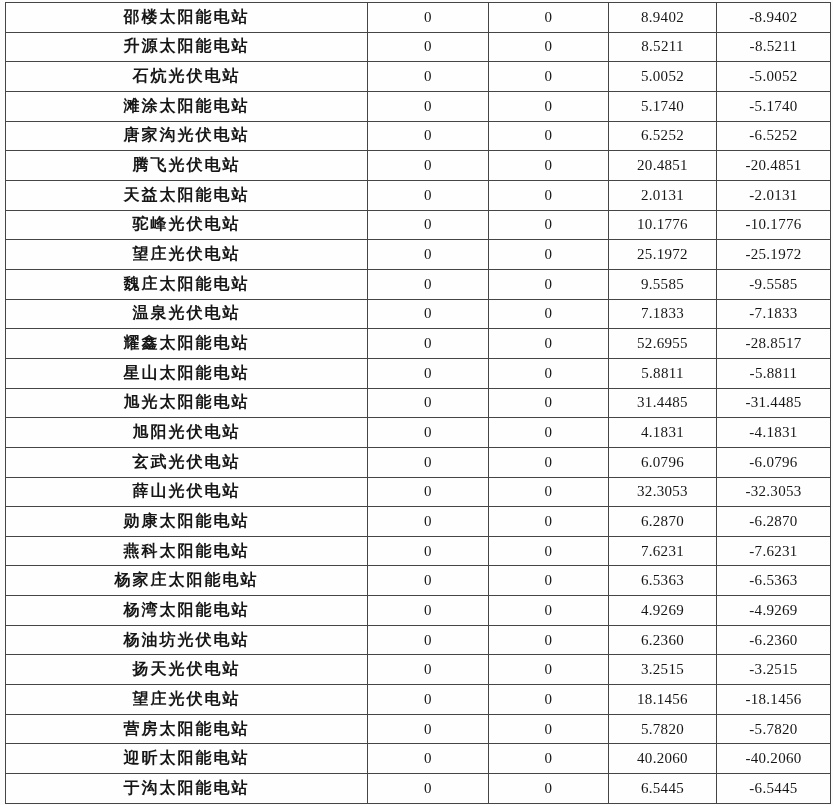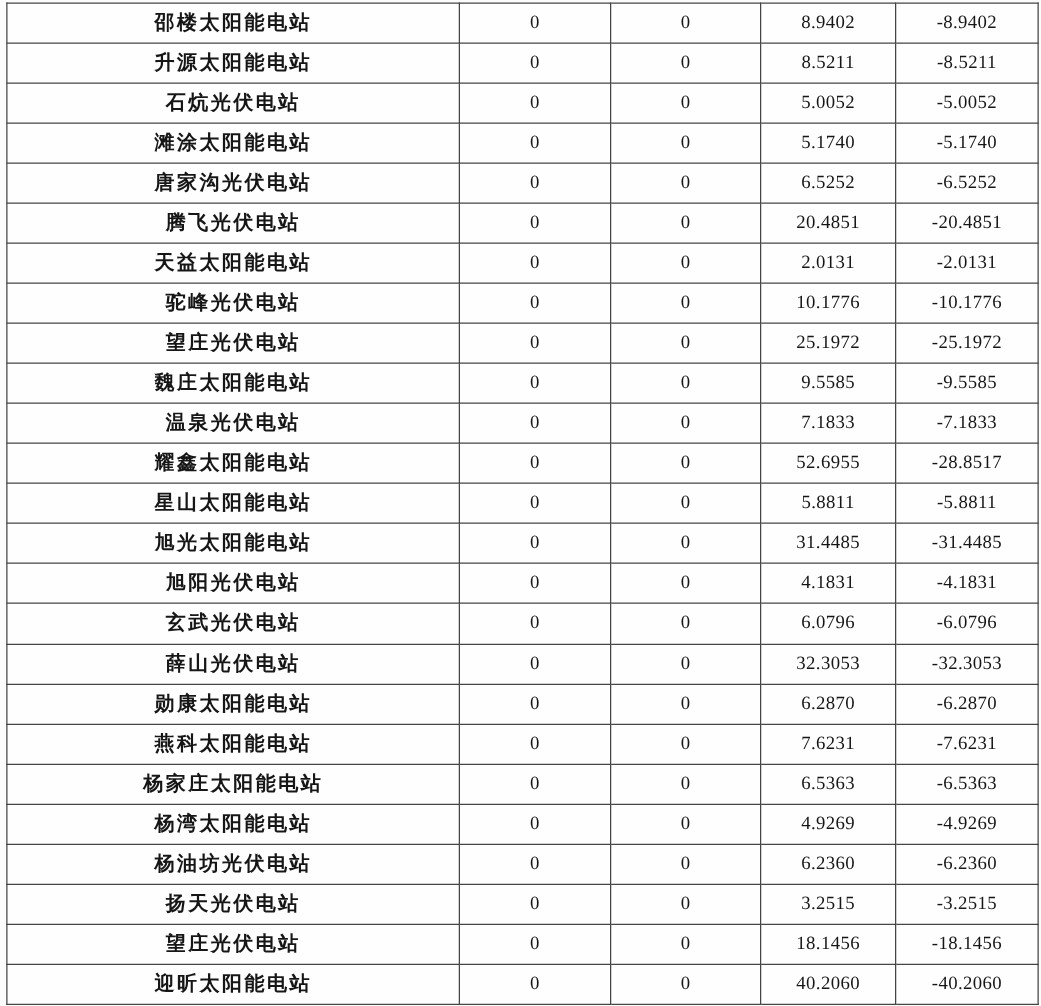--- a/index.html
+++ b/index.html
@@ -223,20 +223,34 @@
         <td class="c4">-3.2515</td>
       </tr>
       <tr>
         <td class="c0">望庄光伏电站</td>
         <td class="c1">0</td>
         <td class="c2">0</td>
         <td class="c3">18.1456</td>
         <td class="c4">-18.1456</td>
       </tr>
       <tr>
+        <td class="c0">营房太阳能电站</td>
+        <td class="c1">0</td>
+        <td class="c2">0</td>
+        <td class="c3">5.7820</td>
+        <td class="c4">-5.7820</td>
+      </tr>
+      <tr>
         <td class="c0">迎昕太阳能电站</td>
         <td class="c1">0</td>
         <td class="c2">0</td>
         <td class="c3">40.2060</td>
         <td class="c4">-40.2060</td>
+      </tr>
+      <tr>
+        <td class="c0">于沟太阳能电站</td>
+        <td class="c1">0</td>
+        <td class="c2">0</td>
+        <td class="c3">6.5445</td>
+        <td class="c4">-6.5445</td>
       </tr>
     </tbody>
 </table>
 
 </body></html>

